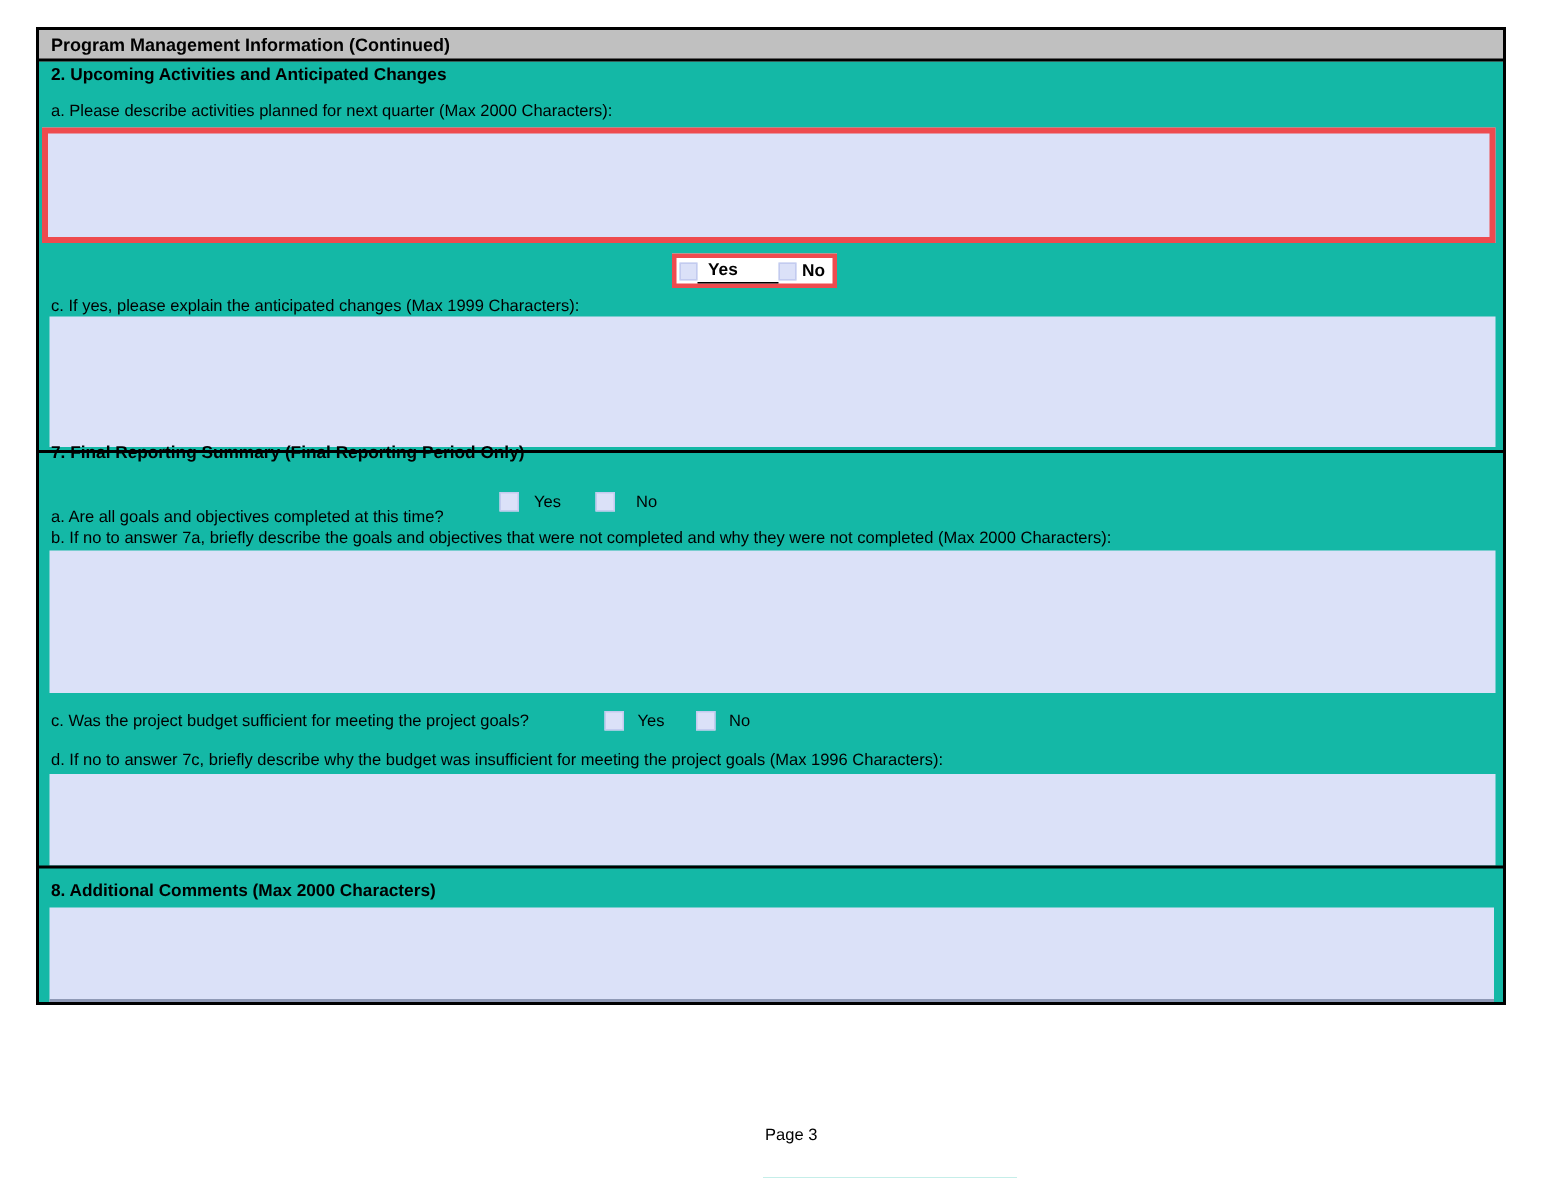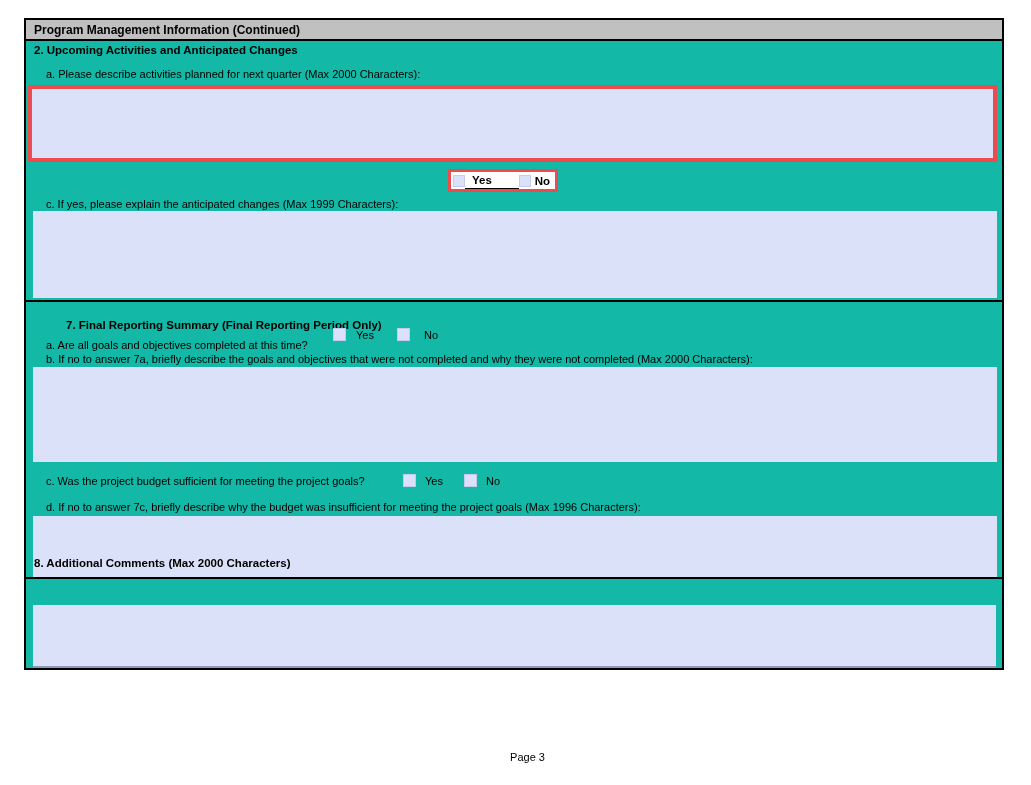--- a/index.html
+++ b/index.html
@@ -35,21 +35,20 @@
     left: 8px;
     font-weight: bold;
     font-size: 11.5px;
     white-space: nowrap;
   }
   .q-label {
     position: absolute;
     left: 8px;
     font-size: 11px;
     white-space: nowrap;
-    margin-left: 12px;
   }
   .field {
     position: absolute;
     background: #dbe1f8;
   }
   .field-redbox {
     position: absolute;
     border: 4px solid #ee4b4f;
     background: #dbe1f8;
   }
@@ -128,21 +127,21 @@
       <span class="yes-cell">Yes</span>
       <span class="cb-inline"></span>
       <span class="no-cell">No</span>
     </div>
 
     <div class="q-label" style="top:178px;">c. If yes, please explain the anticipated changes (Max 1999 Characters):</div>
     <div class="field" style="left:7px; top:191px; width:964px; height:87px;"></div>
 
     <div class="divider" style="top:280px;"></div>
 
-    <div class="sec-title" style="top:299px;margin-left:32px;">7. Final Reporting Summary (Final Reporting Period Only)</div>
+    <div class="sec-title" style="top:276px;">7. Final Reporting Summary (Final Reporting Period Only)</div>
 
     <div class="q-label" style="top:319px;">a. Are all goals and objectives completed at this time?</div>
     <div class="cb" style="left:307px; top:308px;"></div>
     <div class="cb-label" style="left:330px; top:309px;">Yes</div>
     <div class="cb" style="left:371px; top:308px;"></div>
     <div class="cb-label" style="left:398px; top:309px;">No</div>
 
     <div class="q-label" style="top:333px;">b. If no to answer 7a, briefly describe the goals and objectives that were not completed and why they were not completed (Max 2000 Characters):</div>
     <div class="field" style="left:7px; top:347px; width:964px; height:95px;"></div>
 
@@ -150,19 +149,19 @@
     <div class="cb" style="left:377px; top:454px;"></div>
     <div class="cb-label" style="left:399px; top:455px;">Yes</div>
     <div class="cb" style="left:438px; top:454px;"></div>
     <div class="cb-label" style="left:460px; top:455px;">No</div>
 
     <div class="q-label" style="top:481px;">d. If no to answer 7c, briefly describe why the budget was insufficient for meeting the project goals (Max 1996 Characters):</div>
     <div class="field" style="left:7px; top:496px; width:964px; height:61px;"></div>
 
     <div class="divider" style="top:557px;"></div>
 
-    <div class="sec-title" style="top:537px;">8. Additional Comments (Max 2000 Characters)</div>
+    <div class="sec-title" style="top:568px;">8. Additional Comments (Max 2000 Characters)</div>
     <div class="field bottom-field" style="left:7px; top:585px; width:963px; height:63px;"></div>
 
   </div>
 </div>
 
 <div class="page-footer">Page 3</div>
 
 </body></html>

